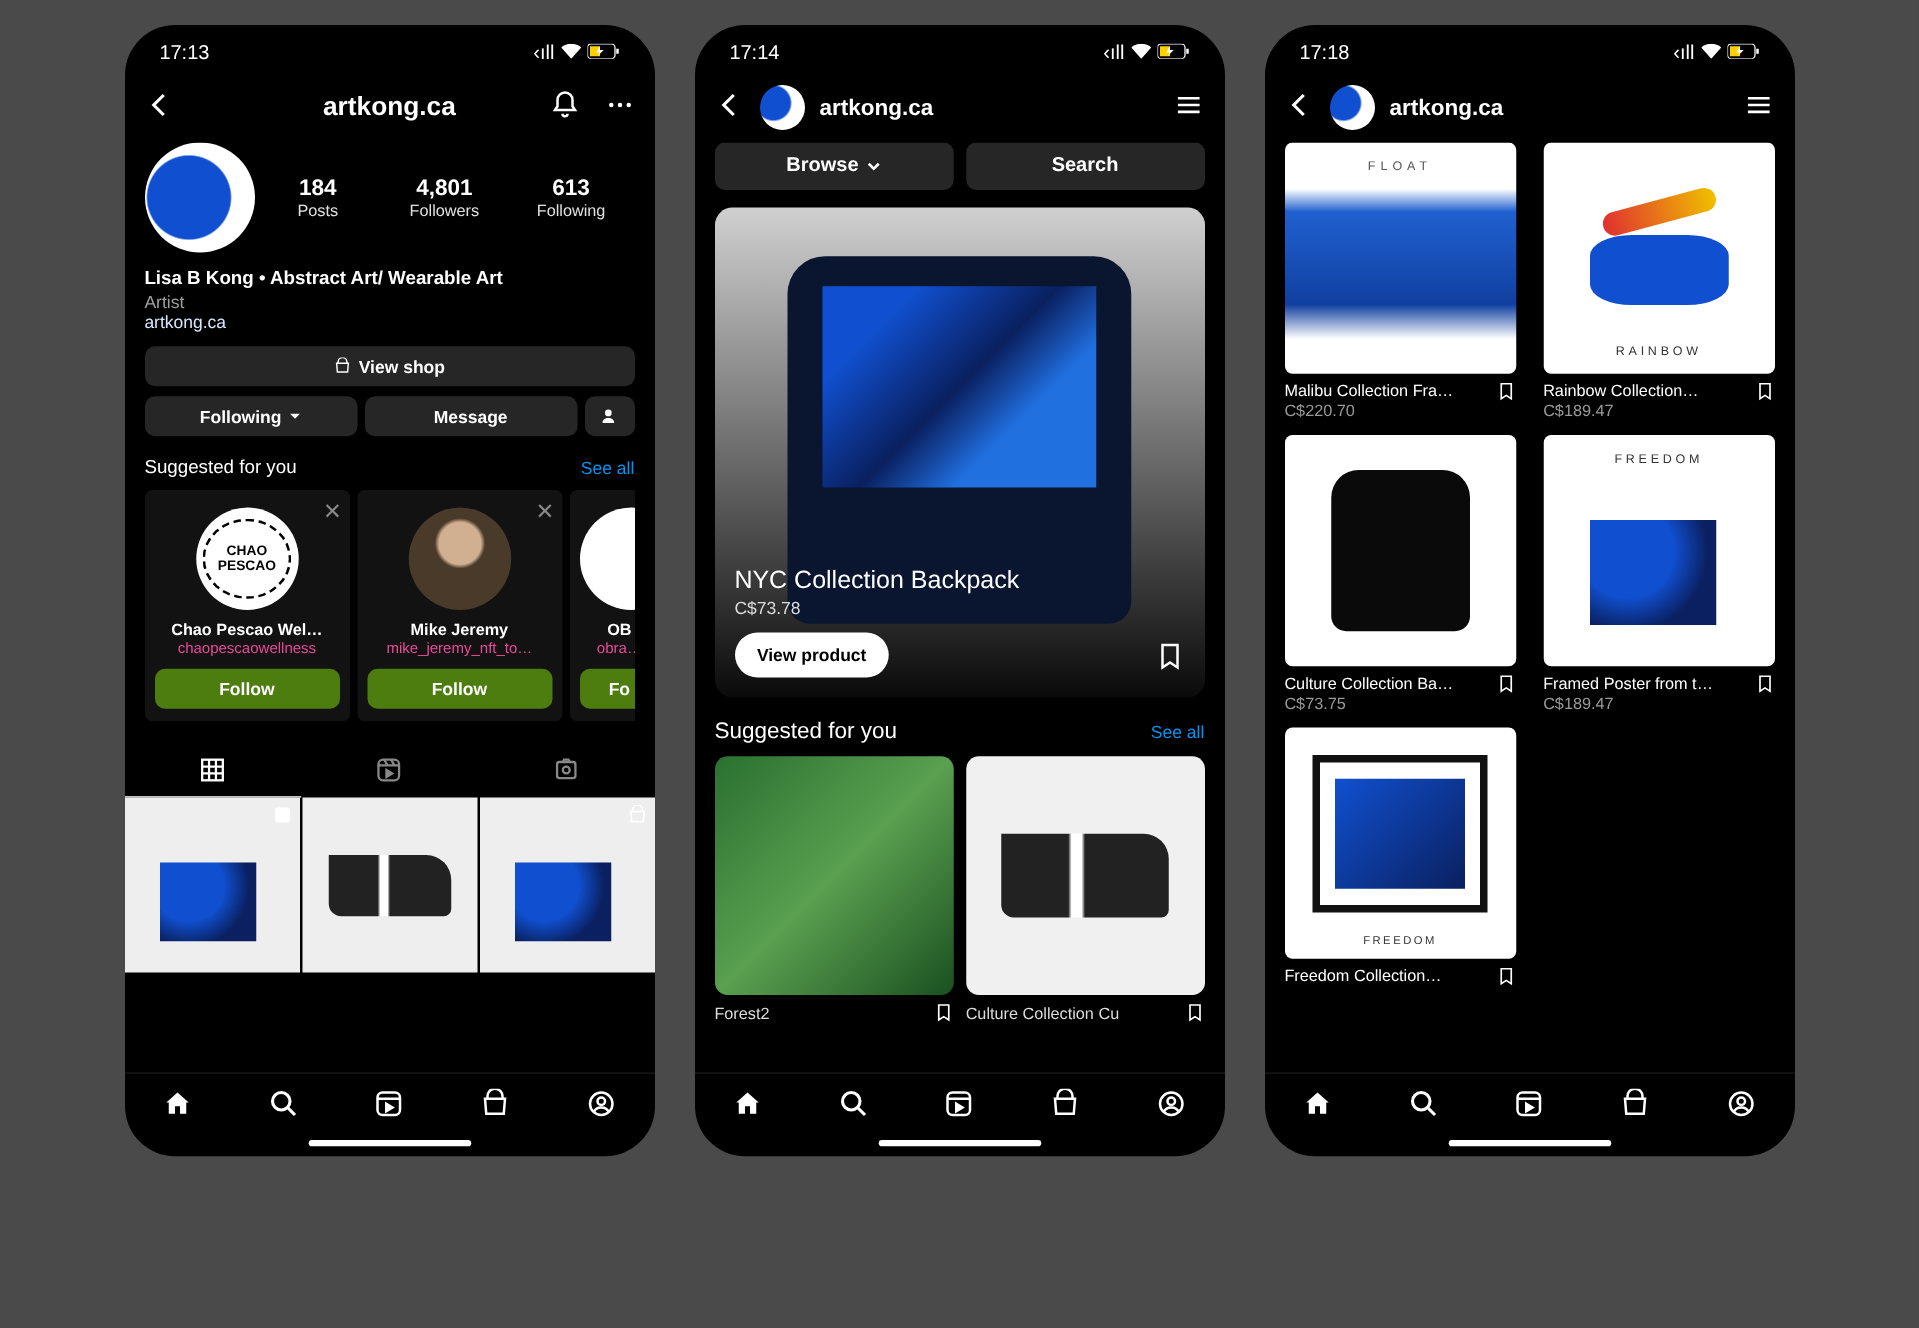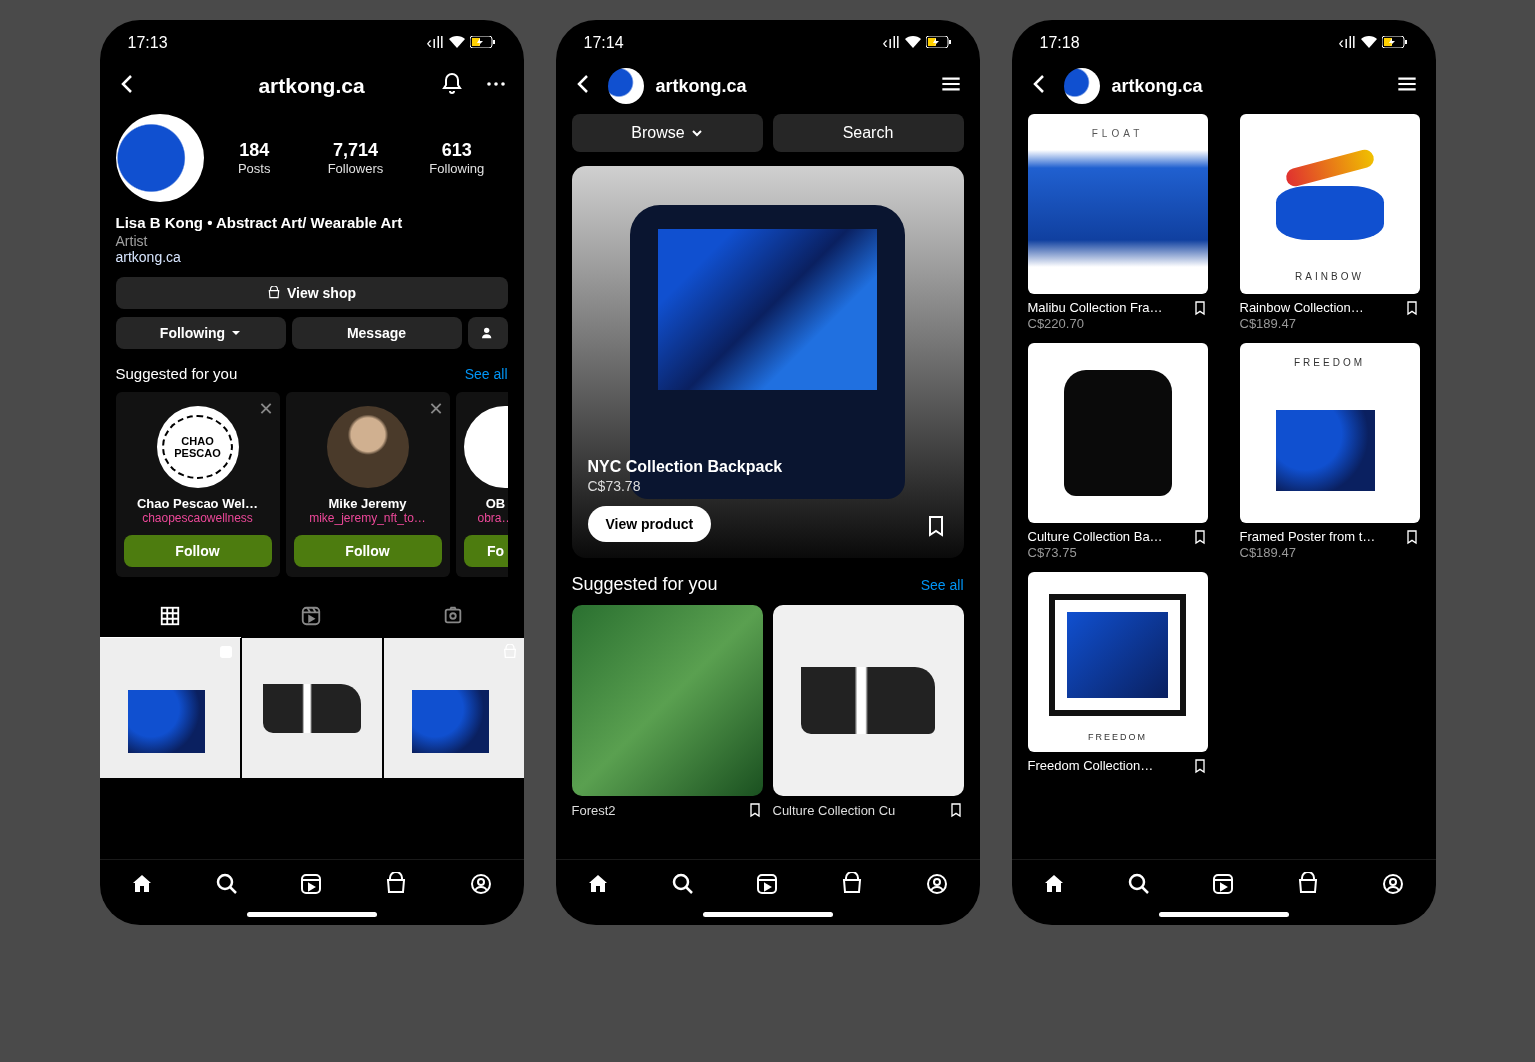--- a/index.html
+++ b/index.html
@@ -90,36 +90,36 @@
 .tab { flex: 1; display: flex; justify-content: center; padding: 10px 0; border-bottom: 1px solid transparent; }
 .tab.active { border-bottom: 1px solid #fff; }
 .grid3 { display: grid; grid-template-columns: repeat(3, 1fr); gap: 2px; margin: 0 -16px; }
 .grid3 .cell { aspect-ratio: 1; background: #eee; position: relative; }
 .bottom-nav {
   display: flex; justify-content: space-around; align-items: center;
   padding: 12px 0 8px; border-top: 1px solid #1a1a1a;
 }
 .home-ind { width: 130px; height: 5px; background: #fff; border-radius: 3px; margin: 4px auto 8px; }
 .browse-row { display: flex; gap: 10px; margin-bottom: 14px; }
-.browse-row .btn { flex: 1; padding: 10px; font-size: 16px; font-weight: 400; }
+.browse-row .btn { flex: 1; padding: 10px; font-size: 16px; font-weight: 700; }
 .hero {
   margin: 0 0 12px; border-radius: 14px; overflow: hidden; position: relative;
   aspect-ratio: 1; background: linear-gradient(180deg, #d0d0d0, #0a0a0a);
 }
 .hero-body { position: absolute; bottom: 0; left: 0; right: 0; padding: 16px; }
-.hero-title { font-size: 16px; font-weight: 700; margin-bottom: 2px; margin-top: 25px; }
+.hero-title { font-size: 20px; font-weight: 400; margin-bottom: 2px; margin-top: 25px; }
 .hero-price { font-size: 14px; color: #ddd; margin-bottom: 12px; }
 .hero .bookmark { position: absolute; bottom: 16px; right: 16px; }
 .pill { background: #fff; color: #000; border-radius: 20px; padding: 10px 18px; font-weight: 600; font-size: 14px; display: inline-block; }
 .suggest2 { display: flex; gap: 10px; }
 .suggest2 .pcard { flex: 1; }
 .pcard-img { aspect-ratio: 1; border-radius: 10px; background: #fff; }
 .pcard-row { display: flex; justify-content: space-between; align-items: center; margin-top: 6px; }
 .pcard-name { font-size: 13px; color: #ddd; white-space: nowrap; overflow: hidden; text-overflow: ellipsis; }
-.pgrid { display: grid; grid-template-columns: 1fr 1fr; gap: 12px 32px; }
+.pgrid { display: grid; grid-template-columns: 1fr 1fr; gap: 12px 22px; }
 .pcell-img { aspect-ratio: 1; border-radius: 6px; background: #fff; }
 .pcell-head { display: flex; justify-content: space-between; align-items: flex-start; margin-top: 6px; gap: 6px; }
 .pcell-name { font-size: 13px; white-space: nowrap; overflow: hidden; text-overflow: ellipsis; }
 .pcell-price { font-size: 13px; color: #999; }
 .backpack {
   width: 70%; height: 75%; position: absolute; top: 10%; left: 15%;
   background: #0a1530; border-radius: 30px 30px 18px 18px;
 }
 .backpack::before {
   content: ""; position: absolute; top: 8%; left: 10%; right: 10%; height: 55%;
@@ -172,21 +172,21 @@
     </div>
   </div>
   <div class="content">
     <div class="stats">
       <div class="avatar-lg"></div>
       <div class="stat">
           <div class="stat-num">184</div>
           <div class="stat-lbl">Posts</div>
         </div>
       <div class="stat">
-          <div class="stat-num">7,714</div>
+          <div class="stat-num">4,801</div>
           <div class="stat-lbl">Followers</div>
         </div>
       <div class="stat">
           <div class="stat-num">613</div>
           <div class="stat-lbl">Following</div>
         </div>
     </div>
     <div class="bio-name">Lisa B Kong • Abstract Art/ Wearable Art</div>
     <div class="bio-cat">Artist</div>
     <div class="bio-link">artkong.ca</div>

